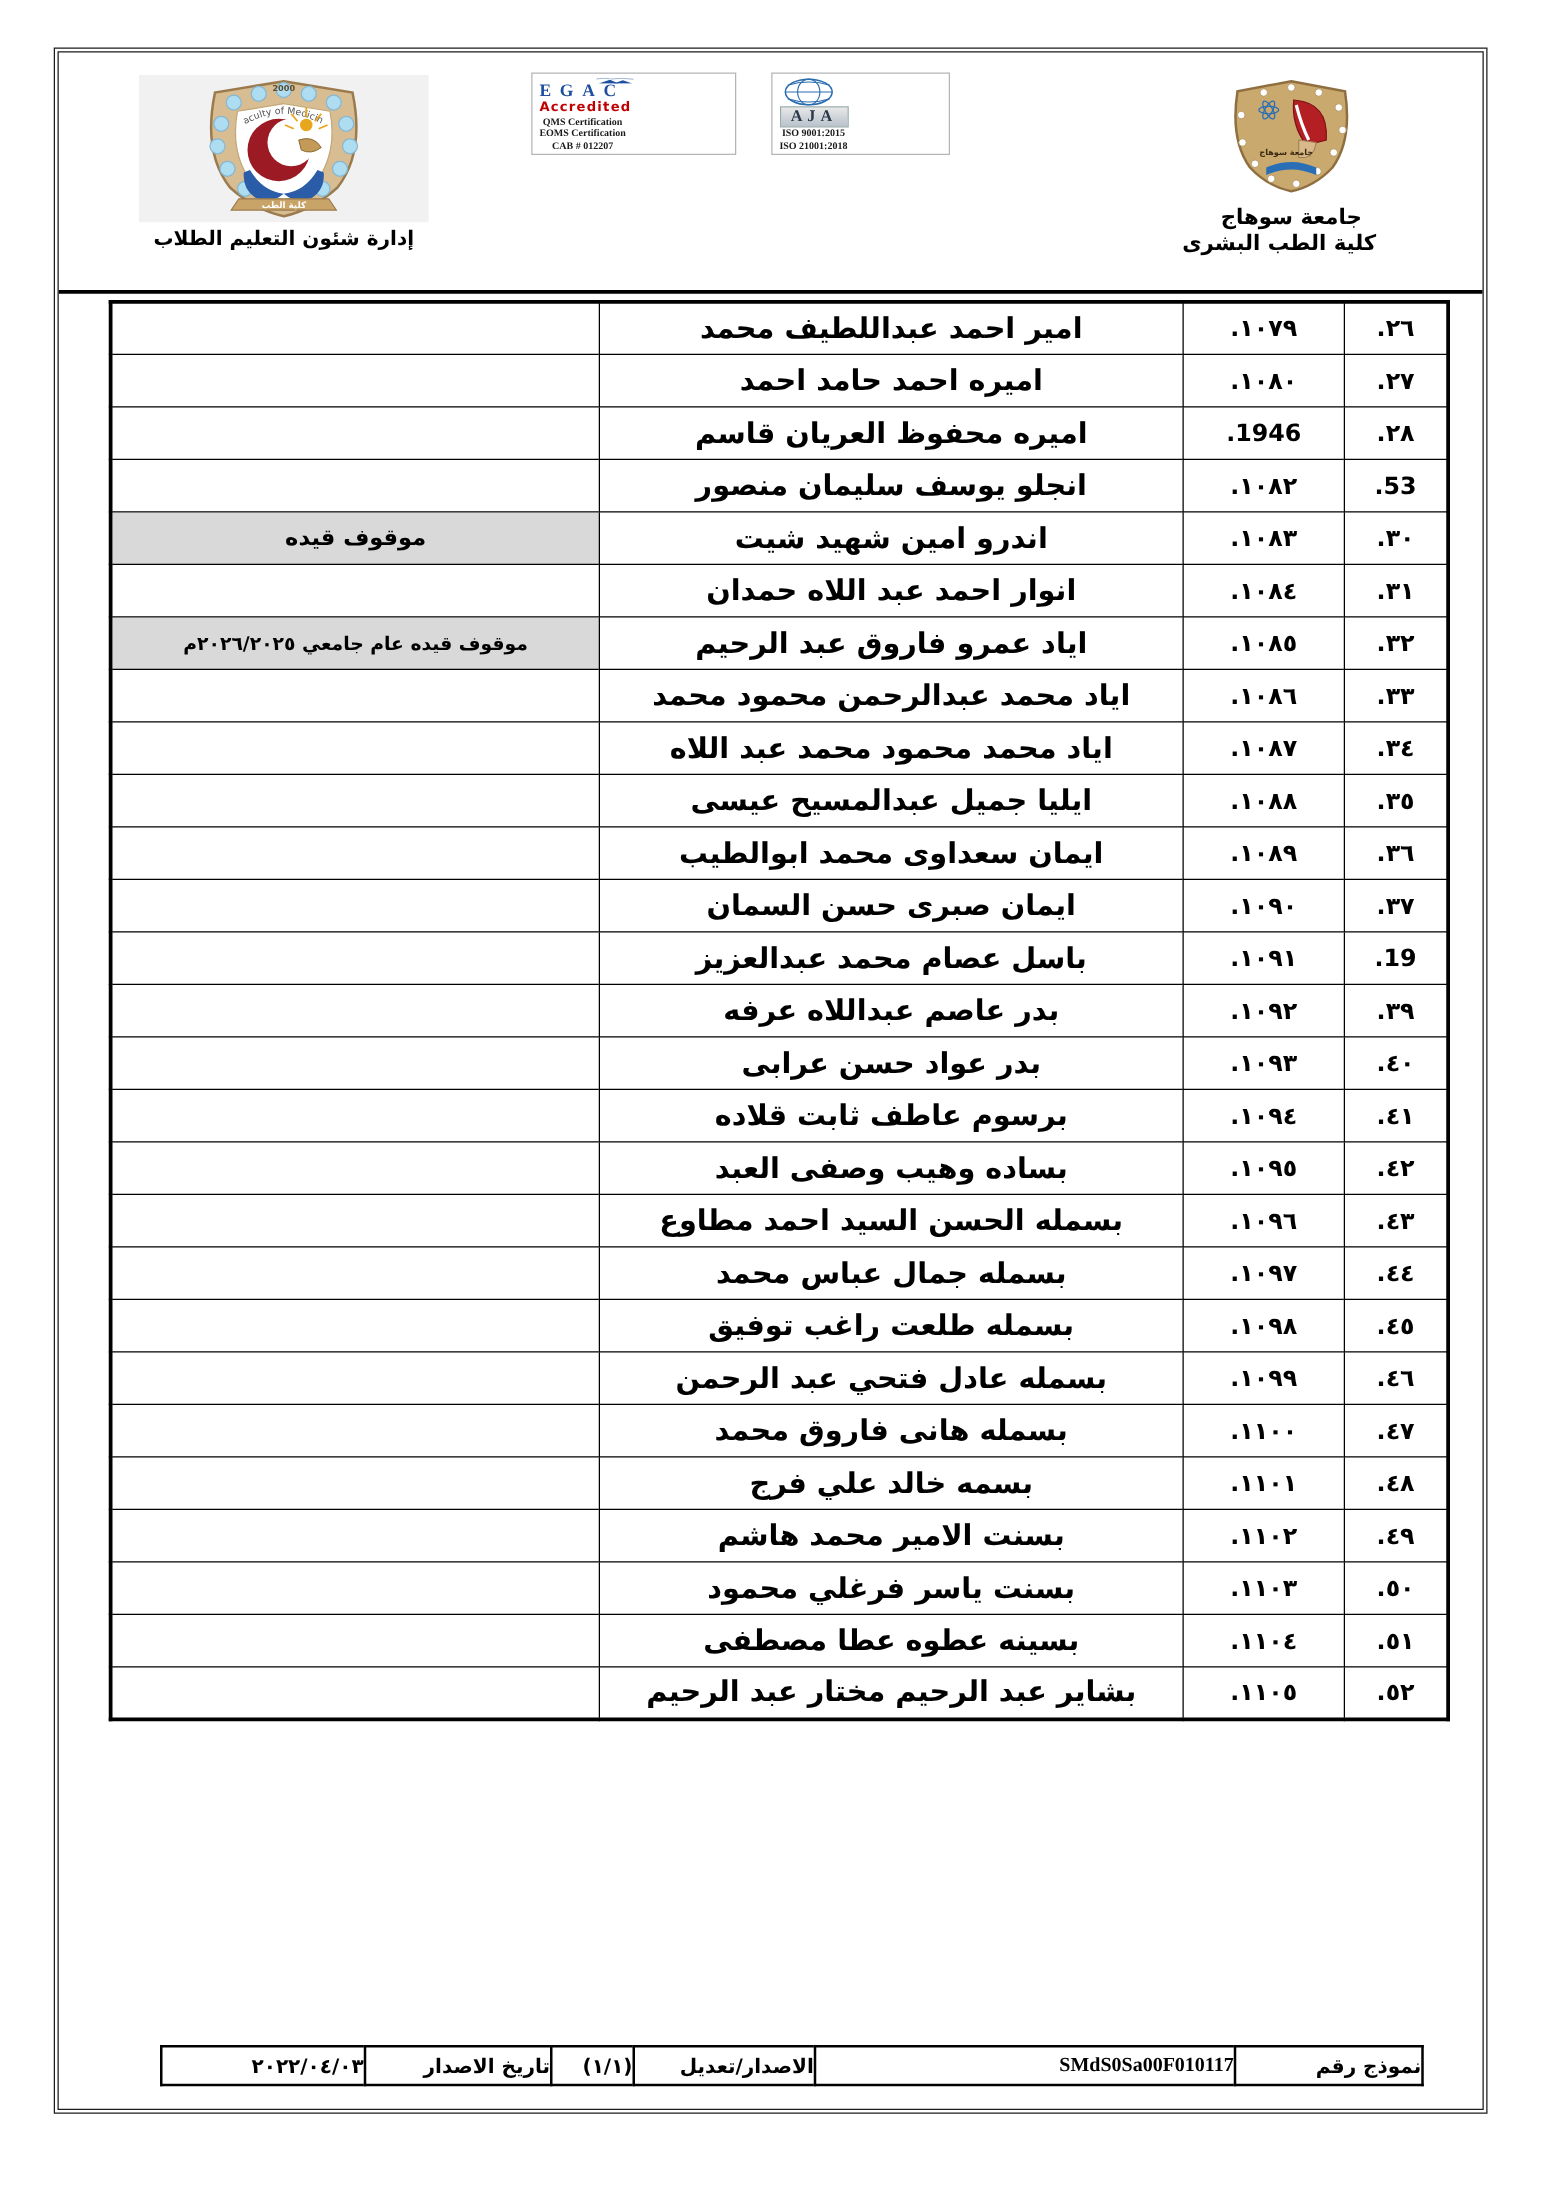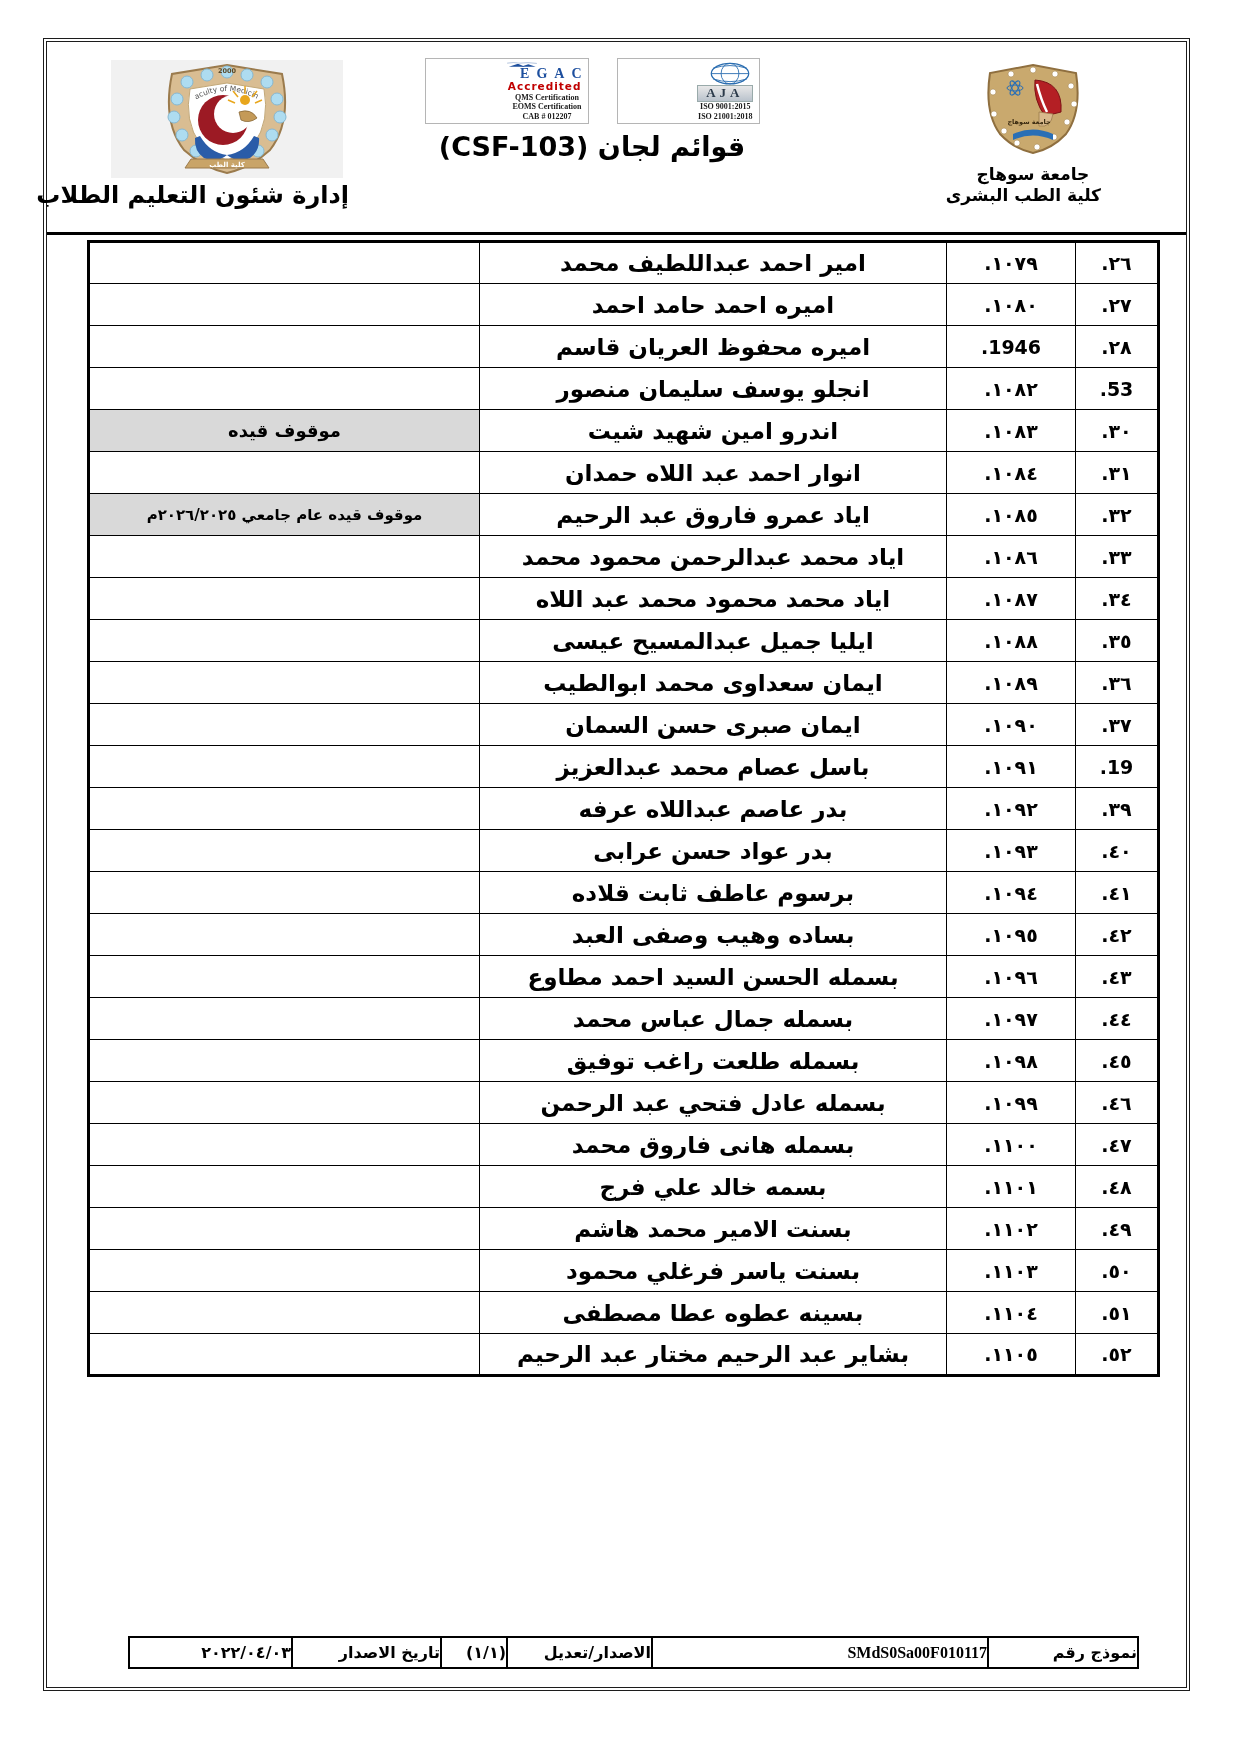--- a/index.html
+++ b/index.html
@@ -18,24 +18,24 @@
     width:1241px;height:1755px;position:relative;overflow:hidden;
     font-family:"DejaVu Sans",sans-serif;color:#000;
   }
   .frame{
     position:absolute;left:43px;top:38px;width:1147px;height:1653px;
     border:4px double #1c1c1c;
   }
   
   .faculty-block{position:absolute;left:58px;top:18px;width:244px;text-align:center;}
   .faculty-block svg{display:block;margin:0 auto;}
-  .faculty-caption{margin-top:3px;font-size:24px;font-weight:bold;white-space:nowrap;}
+  .faculty-caption{margin-top:3px;font-size:16px;font-weight:bold;white-space:nowrap;}
   .center-block{position:absolute;left:335px;top:16px;width:420px;text-align:center;}
   .logos-row{display:flex;justify-content:center;gap:28px;direction:ltr;}
-  .cert-box{border:1px solid #b5b5b5;background:#fff;padding:3px 6px 2px;display:flex;flex-direction:column;align-items:flex-end;}
+  .cert-box{border:1px solid #b5b5b5;background:#fff;padding:3px 6px 2px;display:flex;flex-direction:column;align-items:flex-start;}
   .egac-box{width:164px;height:66px;}
   .aja-box{width:143px;height:66px;}
   .egac-name{font-family:"Liberation Serif",serif;font-weight:bold;color:var(--egac_blue);
     font-size:14px;letter-spacing:7px;line-height:1;margin-right:-7px;}
   .egac-accredited{color:var(--accredited_red);font-weight:bold;font-size:10.5px;line-height:1.1;letter-spacing:1px;}
   .cert-lines{font-family:"Liberation Serif",serif;font-weight:bold;font-size:8px;line-height:1.18;color:#1a1a1a;text-align:center;}
   .aja-name{font-family:"Liberation Serif",serif;font-weight:bold;font-size:13px;letter-spacing:4px;color:#2b3a4a;
     background:linear-gradient(180deg,#e8e8e8,#b9c2cc);padding:0 8px;line-height:1.15;border:1px solid #9aa;}
   .main-title{margin-top:7px;font-size:27px;font-weight:bold;line-height:1.15;}
   .sub-title{font-size:27px;font-weight:bold;line-height:1.25;}
@@ -141,21 +141,20 @@
           <path d="M4 7 Q23 1 42 7" fill="none" stroke="#2a6db0" stroke-width="1"></path>
           <path d="M4 19 Q23 25 42 19" fill="none" stroke="#2a6db0" stroke-width="1"></path>
         </svg>
         <div class="aja-name">AJA</div>
         <div class="cert-lines" dir="ltr">
           <div>ISO 9001:2015</div>
           <div>ISO 21001:2018</div>
         </div>
       </div>
     </div>
-    <div class="main-title">قوائم لجان (CSF-103)</div>
   </div>
 
   <div class="sohag-block">
     <svg width="112" height="94" viewBox="0 0 112 94">
       <path d="M56 3 L99 11 Q105 50 89 72 Q75 87 56 91 Q37 87 23 72 Q7 50 13 11 Z" fill="var(--sohag_tan)" stroke="#8f6f3f" stroke-width="2"></path>
       <g fill="#ffffff" stroke="#a98a54" stroke-width="0.6">
         <circle cx="34" cy="12" r="3"></circle>
           <circle cx="56" cy="8" r="3"></circle>
           <circle cx="78" cy="12" r="3"></circle>
         <circle cx="94" cy="24" r="3"></circle>

